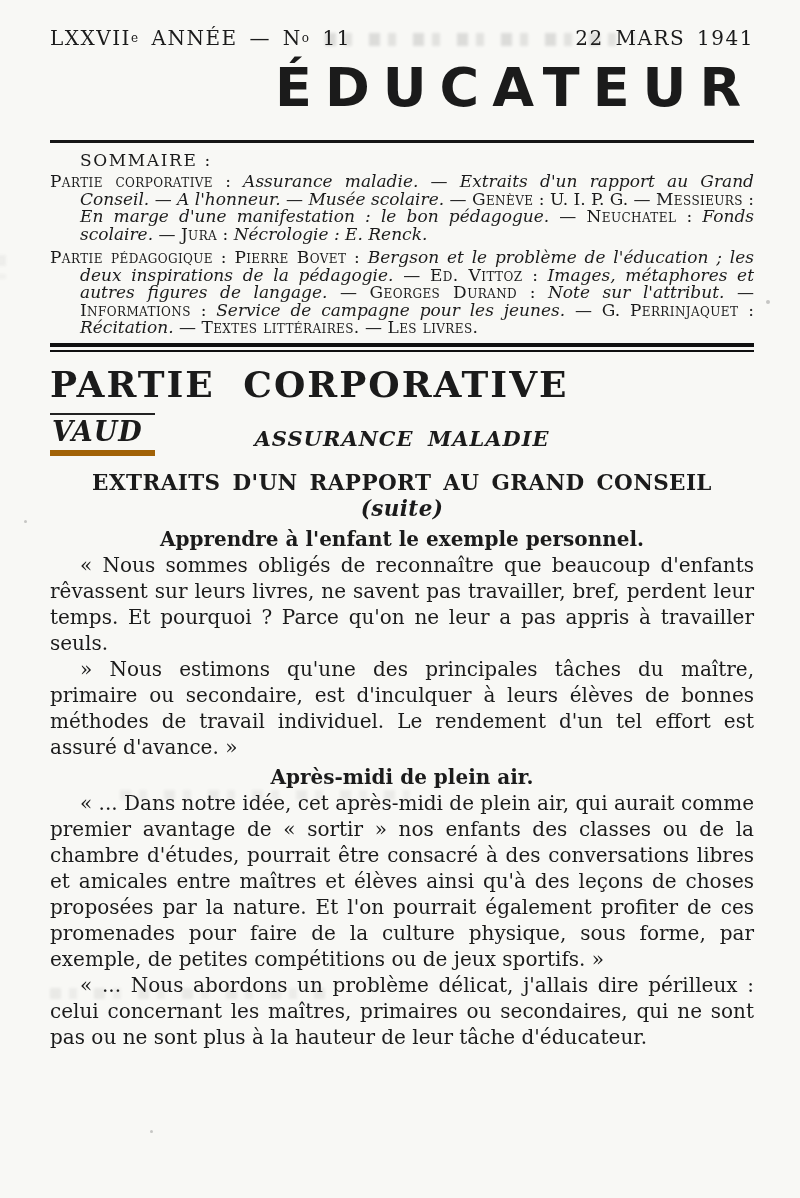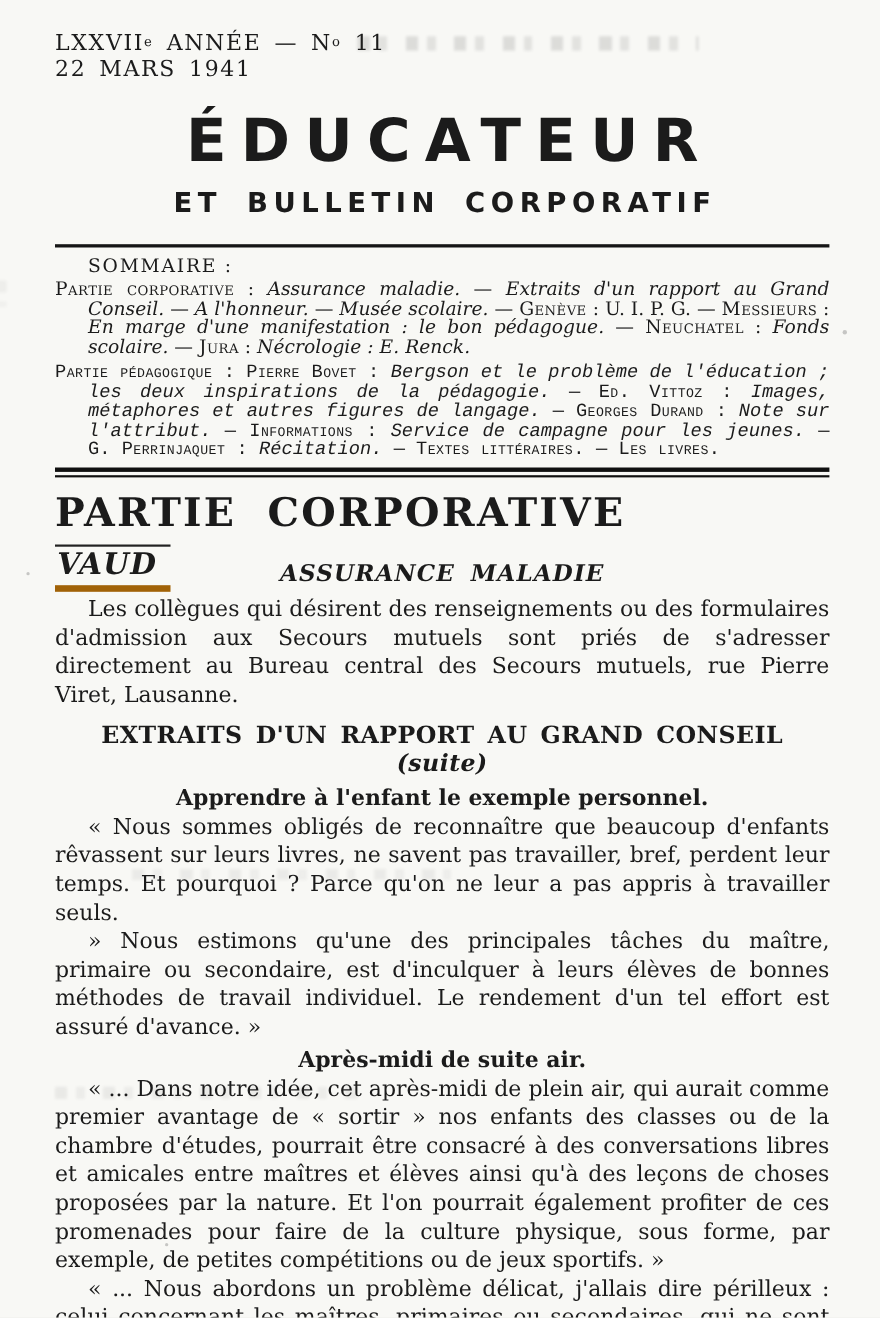--- a/index.html
+++ b/index.html
@@ -10,42 +10,41 @@
     background:var(--paper); color:var(--ink); overflow:hidden;
     font-family:"DejaVu Serif", serif;
   }
   .inner { padding:26px 46px 0 50px; }
 
   
   .masthead-row {
     display:flex; justify-content:space-between; align-items:baseline;
     font-size:20px; line-height:24px; letter-spacing:1.5px; font-weight:500;
     word-spacing:4px;
-    flex-direction:column;
   }
   .sup { font-size:60%; vertical-align:text-top; }
   .journal-title {
-    text-align:center; font-family:"DejaVu Sans", sans-serif; font-weight:bold;
-    font-size:54px; line-height:56px; letter-spacing:13px; margin-top:26px;
+    text-align:right; font-family:"DejaVu Sans", sans-serif; font-weight:bold;
+    font-size:54px; line-height:56px; letter-spacing:13px; margin-top:10px;
     text-indent:13px;
   }
   .journal-subtitle {
     text-align:center; font-family:"DejaVu Sans", sans-serif; font-weight:bold;
     font-size:25px; line-height:26px; letter-spacing:5px; word-spacing:9px;
     margin-top:16px; text-indent:5px;
   }
   .rule-1 { height:3px; background:#161616; margin-top:24px; }
 
   
   .sommaire-label { font-size:17px; line-height:20px; letter-spacing:1.6px; margin:7px 0 0 30px; }
   .sommaire-p {
     font-size:17px; line-height:17.5px; text-align:justify;
     padding-left:30px; text-indent:-30px; margin:3px 0 0 0;
   }
-  .sommaire-p + .sommaire-p { margin-top:6px;font-family:Liberation Mono, monospace; }
+  .sommaire-p + .sommaire-p { margin-top:6px; }
   .sc { font-variant:small-caps; letter-spacing:0.4px; }
   .it { font-style:italic;text-align:right; }
   .rule-double { margin-top:6px; border-top:4px solid #101010; border-bottom:2px solid #101010; height:9px; }
 
   
   .section-title {
     font-size:36px; line-height:38px; font-weight:bold;
     letter-spacing:2px; word-spacing:14px; margin-top:13px;
   }
   .region-row { position:relative; margin-top:10px; height:45px; }
@@ -93,44 +92,42 @@
   <div class="smudge speck" style="left:24px; top:520px; width:3px; height:3px;"></div>
   <div class="smudge speck" style="left:150px; top:1130px; width:3px; height:3px;"></div>
 
   <div class="inner">
 
     <div class="masthead-row">
       <span><span>LXXVII</span><span class="sup">e</span><span> ANNÉE — N</span><span class="sup">o</span><span> 11</span></span>
       <span>22 MARS 1941</span>
     </div>
     <div class="journal-title">ÉDUCATEUR</div>
-    <div class="journal-subtitle">ET BULLETIN CORPORATIF</div>
 
     <div class="rule-1"></div>
 
     <div class="sommaire-label">SOMMAIRE :</div>
     <p class="sommaire-p"><span class="sc">Partie corporative</span><span> : </span><span class="it">Assurance maladie.</span><span> — </span><span class="it">Extraits d'un rapport au Grand Conseil.</span><span> — </span><span class="it">A l'honneur.</span><span> — </span><span class="it">Musée scolaire.</span><span> — </span><span class="sc">Genève</span><span> : U. I. P. G. — </span><span class="sc">Messieurs</span><span> : </span><span class="it">En marge d'une manifestation : le bon pédagogue.</span><span> — </span><span class="sc">Neuchatel</span><span> : </span><span class="it">Fonds scolaire.</span><span> — </span><span class="sc">Jura</span><span> : </span><span class="it">Nécrologie : E. Renck.</span></p>
     <p class="sommaire-p"><span class="sc">Partie pédagogique</span><span> : </span><span class="sc">Pierre Bovet</span><span> : </span><span class="it">Bergson et le problème de l'éducation ; les deux inspirations de la pédagogie.</span><span> — </span><span class="sc">Ed. Vittoz</span><span> : </span><span class="it">Images, métaphores et autres figures de langage.</span><span> — </span><span class="sc">Georges Durand</span><span> : </span><span class="it">Note sur l'attribut.</span><span> — </span><span class="sc">Informations</span><span> : </span><span class="it">Service de campagne pour les jeunes.</span><span> — G. </span><span class="sc">Perrinjaquet</span><span> : </span><span class="it">Récitation.</span><span> — </span><span class="sc">Textes littéraires.</span><span> — </span><span class="sc">Les livres.</span></p>
 
     <div class="rule-double"></div>
 
     <div class="section-title">PARTIE CORPORATIVE</div>
 
     <div class="region-row">
       <span class="region-label">VAUD</span>
       <div class="article-heading-1">ASSURANCE MALADIE</div>
     </div>
 
-    <p class="body-p">Les collègues qui désirent des renseignements ou des formulaires d'admission aux Secours mutuels sont priés de s'adresser directement au Bureau central des Secours mutuels, rue Pierre Viret, Lausanne.</p>
 
     <div class="article-heading-2"><span>EXTRAITS D'UN RAPPORT AU GRAND CONSEIL </span><span class="it">(suite)</span></div>
 
     <div class="subheading">Apprendre à l'enfant le exemple personnel.</div>
     <p class="body-p">« Nous sommes obligés de reconnaître que beaucoup d'enfants rêvassent sur leurs livres, ne savent pas travailler, bref, perdent leur temps. Et pourquoi ? Parce qu'on ne leur a pas appris à travailler seuls.</p>
     <p class="body-p">» Nous estimons qu'une des principales tâches du maître, primaire ou secondaire, est d'inculquer à leurs élèves de bonnes méthodes de travail individuel. Le rendement d'un tel effort est assuré d'avance. »</p>
 
-    <div class="subheading">Après-midi de suite air.</div>
+    <div class="subheading">Après-midi de plein air.</div>
     <p class="body-p">« ... Dans notre idée, cet après-midi de plein air, qui aurait comme premier avantage de « sortir » nos enfants des classes ou de la chambre d'études, pourrait être consacré à des conversations libres et amicales entre maîtres et élèves ainsi qu'à des leçons de choses proposées par la nature. Et l'on pourrait également profiter de ces promenades pour faire de la culture physique, sous forme, par exemple, de petites compétitions ou de jeux sportifs. »</p>
 
     <p class="body-p">« ... Nous abordons un problème délicat, j'allais dire périlleux : celui concernant les maîtres, primaires ou secondaires, qui ne sont pas ou ne sont plus à la hauteur de leur tâche d'éducateur.</p>
 
   </div>
 </div>
 
 </body></html>

